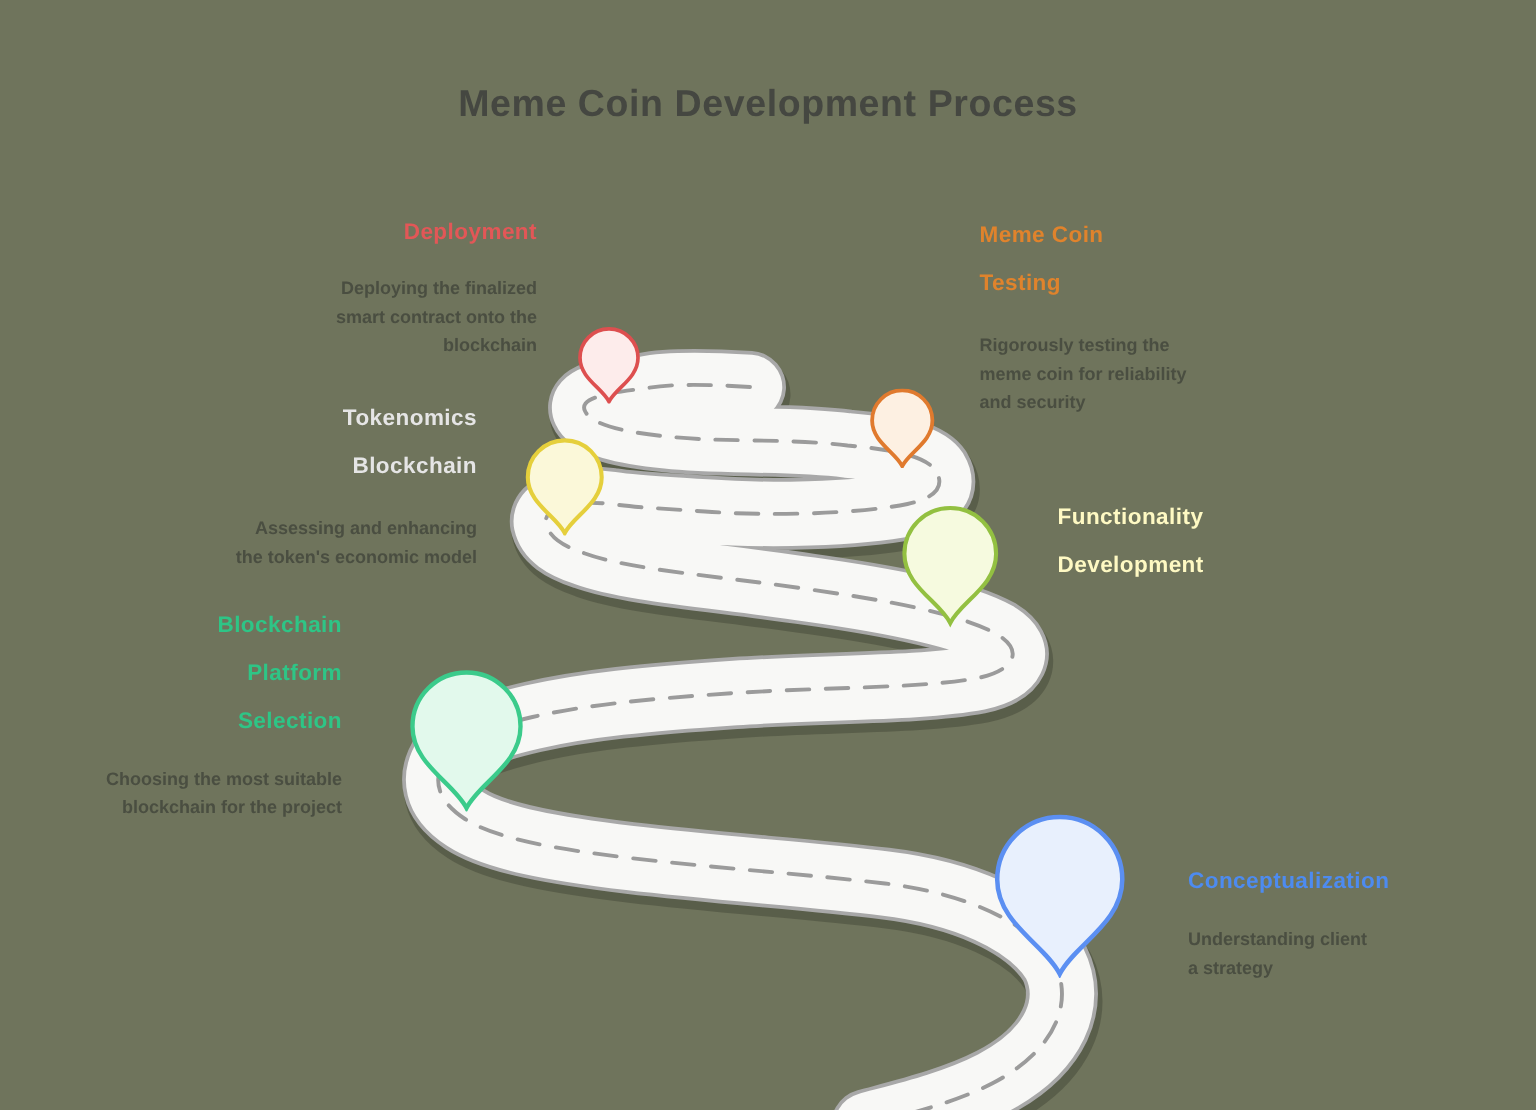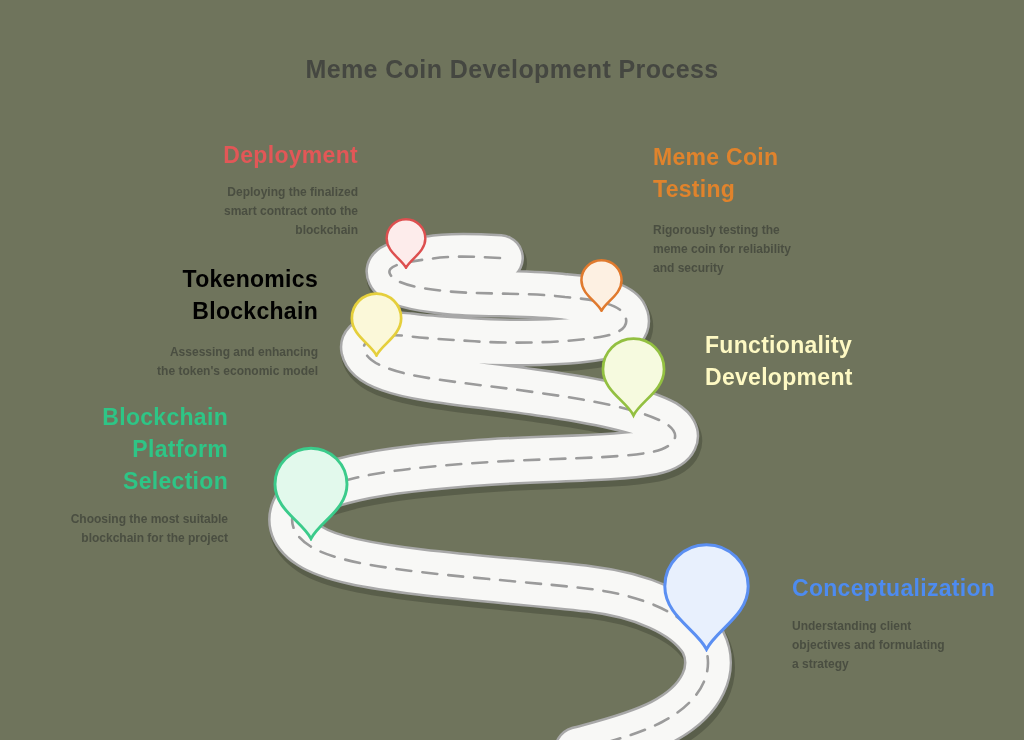--- a/index.html
+++ b/index.html
@@ -19,21 +19,21 @@
   .road-dash{stroke-width:2.6;stroke-dasharray:15 11;}
   .pin{position:absolute;}
   .pin svg{display:block;width:100%;height:100%;}
   .pin-red{left:384px;top:218px;width:44px;height:51px;}
   .pin-orange{left:579px;top:259px;width:45px;height:53px;}
   .pin-yellow{left:350px;top:292px;width:53px;height:65px;}
   .pin-lgreen{left:601px;top:333px;width:65px;height:88px;}
   .pin-green{left:272px;top:446px;width:78px;height:95px;}
   .pin-blue{left:660px;top:542px;width:93px;height:110px;}
   .label{position:absolute;}
-  .label .hd{font-size:23px;font-weight:700;line-height:32px;letter-spacing:.3px;}
+  .label .hd{font-size:15px;font-weight:700;line-height:32px;letter-spacing:.3px;}
   .label .hd div{white-space:nowrap;}
   .label .ds{font-size:12px;font-weight:700;line-height:19px;color:#4a4e41;}
   .label .ds div{white-space:nowrap;}
   .lbl-deployment{right:666px;top:139px;text-align:right;}
   .lbl-deployment .ds{margin-top:12px;}
   .lbl-testing{left:653px;top:141px;text-align:left;}
   .lbl-testing .ds{margin-top:16px;}
   .lbl-tokenomics{right:706px;top:263px;text-align:right;}
   .lbl-tokenomics .ds{margin-top:16px;}
   .lbl-functionality{left:705px;top:329px;text-align:left;}
@@ -105,21 +105,21 @@
       <div>Testing</div>
     </div>
     <div class="ds">
       <div>Rigorously testing the</div>
       <div>meme coin for reliability</div>
       <div>and security</div>
     </div>
   </div>
 
   <div class="label lbl-tokenomics">
-    <div class="hd" style="color: #000000;">
+    <div class="hd" style="color: #e5e5e5;">
       <div>Tokenomics</div>
       <div>Blockchain</div>
     </div>
     <div class="ds">
       <div>Assessing and enhancing</div>
       <div>the token's economic model</div>
     </div>
   </div>
 
   <div class="label lbl-functionality">
@@ -140,18 +140,17 @@
       <div>blockchain for the project</div>
     </div>
   </div>
 
   <div class="label lbl-conceptualization">
     <div class="hd" style="color: rgb(77, 139, 240);">
       <div>Conceptualization</div>
     </div>
     <div class="ds">
       <div>Understanding client</div>
-      <div>objectives and formulating</div>
       <div>a strategy</div>
     </div>
   </div>
 
 </div>
 
 </body></html>

